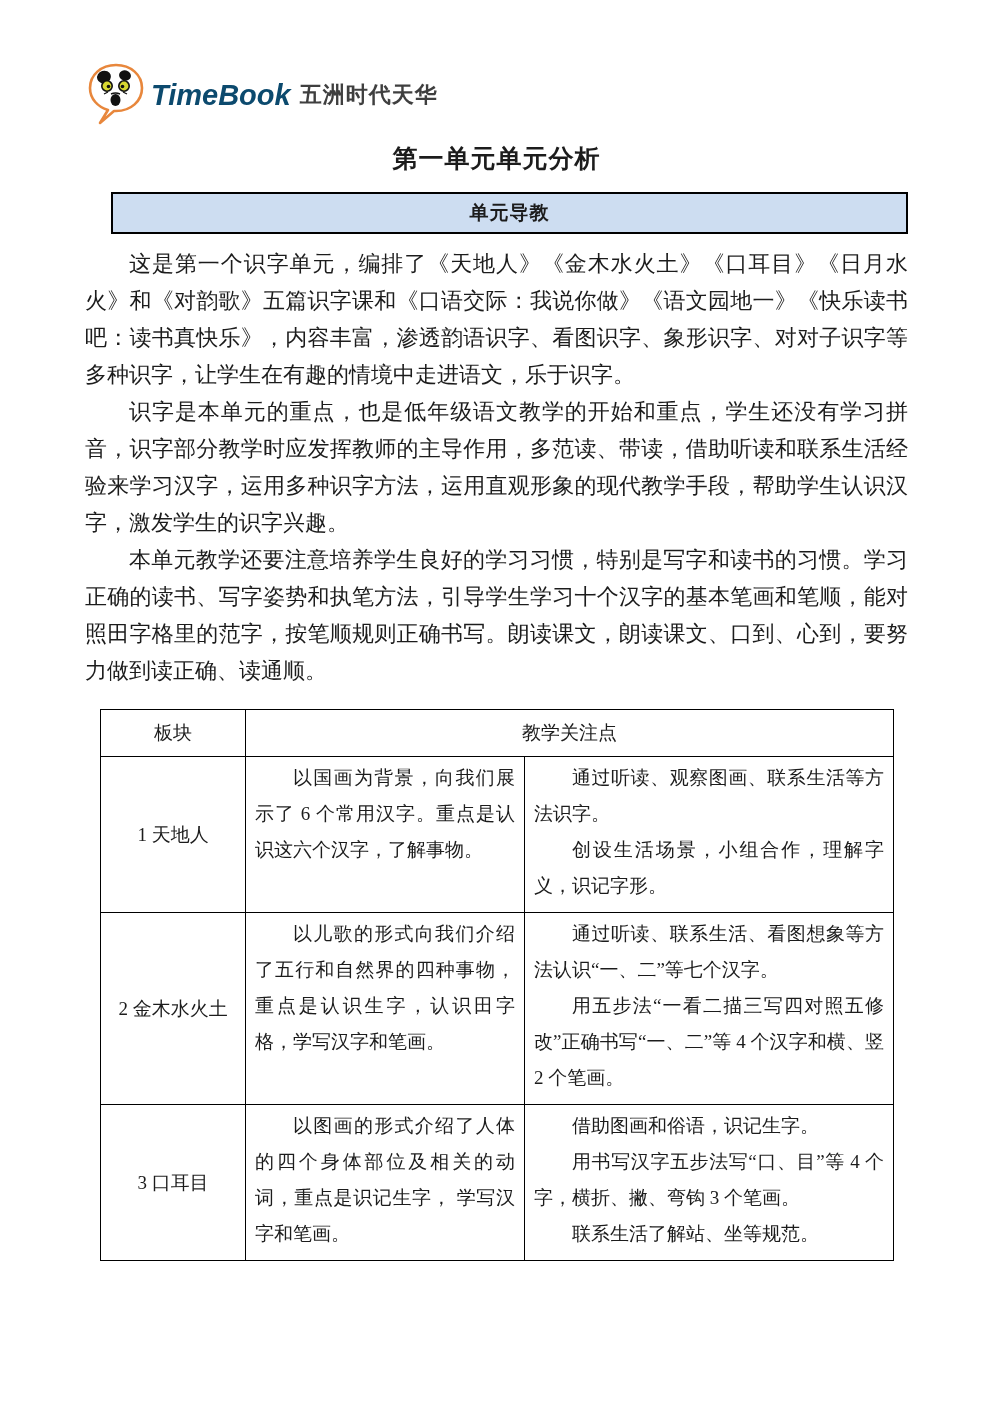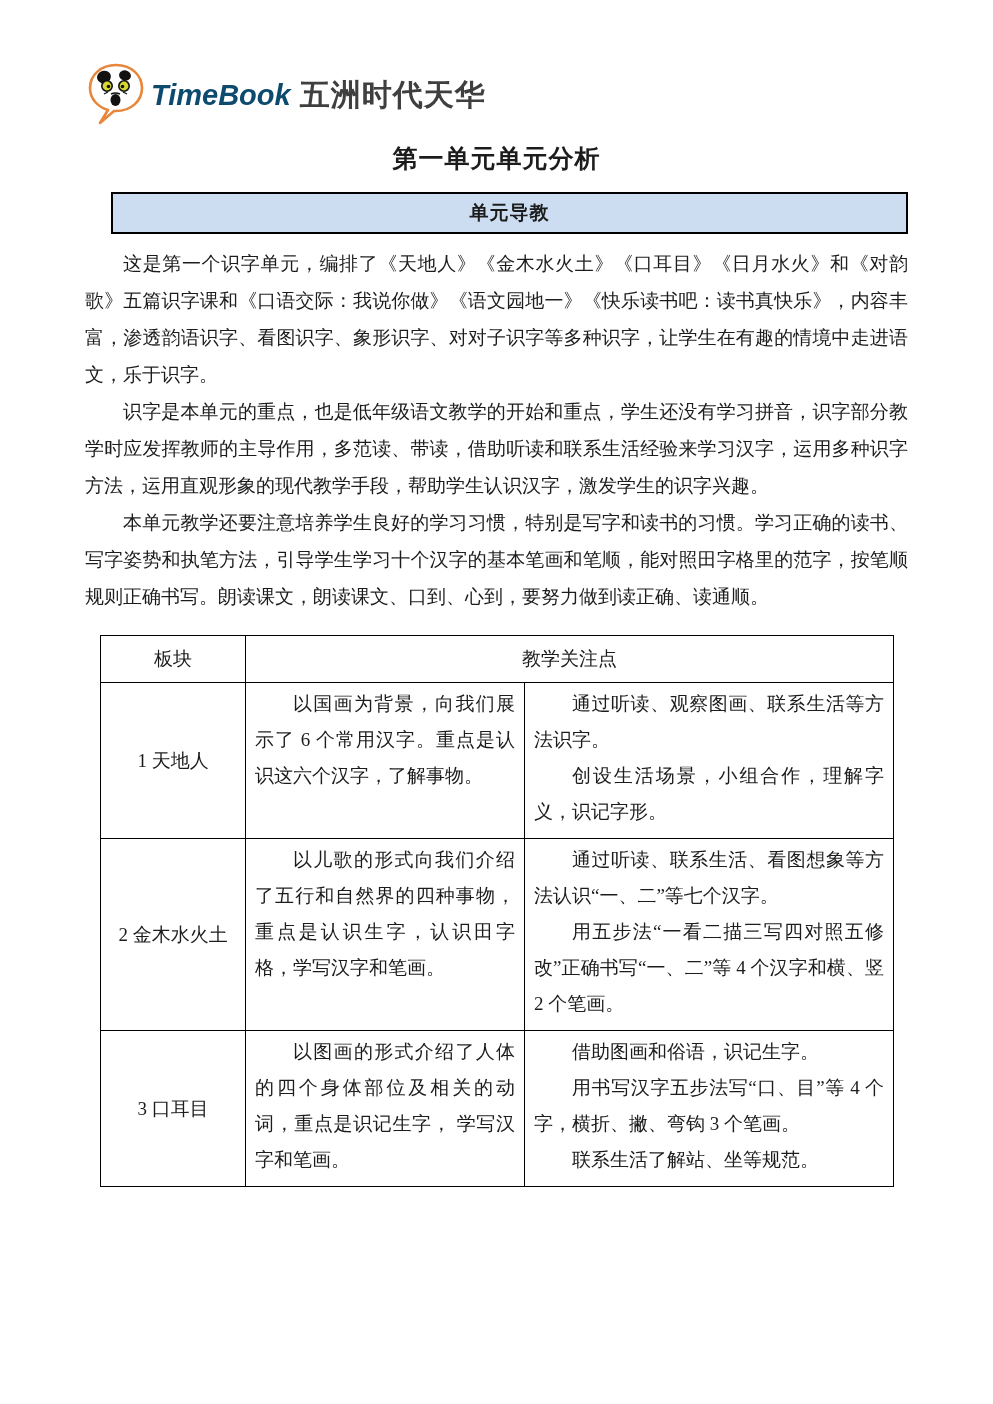--- a/index.html
+++ b/index.html
@@ -27,21 +27,21 @@
     font-weight: bold;
     font-style: italic;
     font-size: 29px;
     color: #0c4a6e;
     margin-left: 6px;
     letter-spacing: 0px;
   }
   .company-name {
     font-family: "Liberation Sans", sans-serif;
     font-weight: bold;
-    font-size: 30px;
+    font-size: 22px;
     color: #3f3f3f;
     margin-left: 9px;
     letter-spacing: 1px;
   }
 
   
   .doc-title {
     text-align: center;
     font-size: 25px;
     font-weight: bold;
@@ -58,21 +58,21 @@
     justify-content: center;
     font-size: 19px;
     font-weight: bold;
     letter-spacing: 1px;
     margin-left: 26px;
   }
 
   
   .body-text { margin-top: 11px; }
   .body-text p {
-    font-size: 19px;
+    font-size: 22px;
     line-height: 37px;
     text-align: justify;
     text-indent: 2em;
   }
 
   
   table.analysis {
     margin-top: 20px;
     margin-left: 15px;
     width: 793px;

